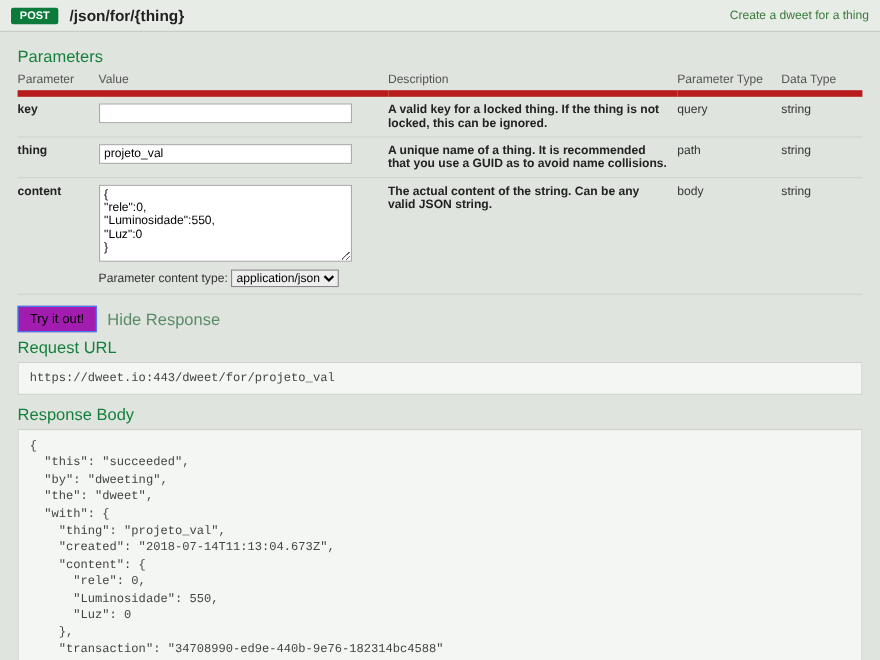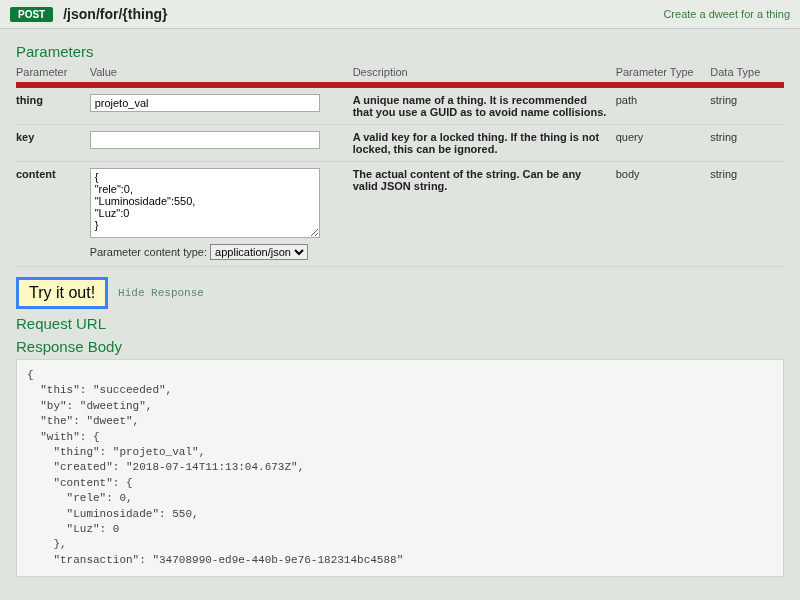--- a/index.html
+++ b/index.html
@@ -100,31 +100,30 @@
     .desc-col { width: 250px; color: #222; font-weight: bold; font-size: 11px; }
     .ptype-col { width: 90px; color: #333; }
     .dtype-col { width: 70px; color: #333; }
     .actions {
       margin: 10px 0 6px 0;
       display: flex;
       align-items: center;
       gap: 10px;
     }
     button.tryit {
-      background: #fef9c3;
-      border: 3px solid #3b82f6;
+      background: #a21caf;
+      border: 1px solid #3b82f6;
       padding: 4px 10px;
-      font-size: 16px;
+      font-size: 12px;
       cursor: pointer;
     }
     .hide-resp {
       color: #5a8a6a;
-      font-size: 11px;
+      font-size: 15px;
       cursor: pointer;
-      font-family: Liberation Mono, monospace;
     }
     .url-box, .resp-box {
       background: #f4f6f3;
       border: 1px solid #d0d4cf;
       padding: 8px 10px;
       margin: 4px 0 10px 0;
       font-family: "Courier New", monospace;
       font-size: 11px;
       color: #444;
       white-space: pre;
@@ -150,35 +149,35 @@
       <tr>
         <th>Parameter</th>
         <th>Value</th>
         <th>Description</th>
         <th>Parameter Type</th>
         <th>Data Type</th>
       </tr>
     </thead>
     <tbody>
       <tr>
+        <td class="param-name">key</td>
+        <td class="val-col">
+          <input class="param-input" type="text" value="" style="">
+        </td>
+        <td class="desc-col">A valid key for a locked thing. If the thing is not locked, this can be ignored.</td>
+        <td class="ptype-col">query</td>
+        <td class="dtype-col">string</td>
+      </tr>
+      <tr>
         <td class="param-name">thing</td>
         <td class="val-col">
           <input class="param-input" type="text" value="projeto_val" style="">
         </td>
         <td class="desc-col">A unique name of a thing. It is recommended that you use a GUID as to avoid name collisions.</td>
         <td class="ptype-col">path</td>
-        <td class="dtype-col">string</td>
-      </tr>
-      <tr>
-        <td class="param-name">key</td>
-        <td class="val-col">
-          <input class="param-input" type="text" value="" style="">
-        </td>
-        <td class="desc-col">A valid key for a locked thing. If the thing is not locked, this can be ignored.</td>
-        <td class="ptype-col">query</td>
         <td class="dtype-col">string</td>
       </tr>
       <tr>
         <td class="param-name">content</td>
         <td class="val-col">
           <textarea class="param-textarea" style="">{
 "rele":0,
 "Luminosidade":550,
 "Luz":0
 }</textarea>
@@ -195,20 +194,21 @@
       </tr>
     </tbody>
   </table>
 
   <div class="actions">
     <button class="tryit">Try it out!</button>
     <span class="hide-resp">Hide Response</span>
   </div>
 
   <h4 class="section-heading">Request URL</h4>
+  <div class="url-box">https://dweet.io:443/dweet/for/projeto_val</div>
 
   <h4 class="section-heading">Response Body</h4>
   <div class="resp-box">{
   "this": "succeeded",
   "by": "dweeting",
   "the": "dweet",
   "with": {
     "thing": "projeto_val",
     "created": "2018-07-14T11:13:04.673Z",
     "content": {

